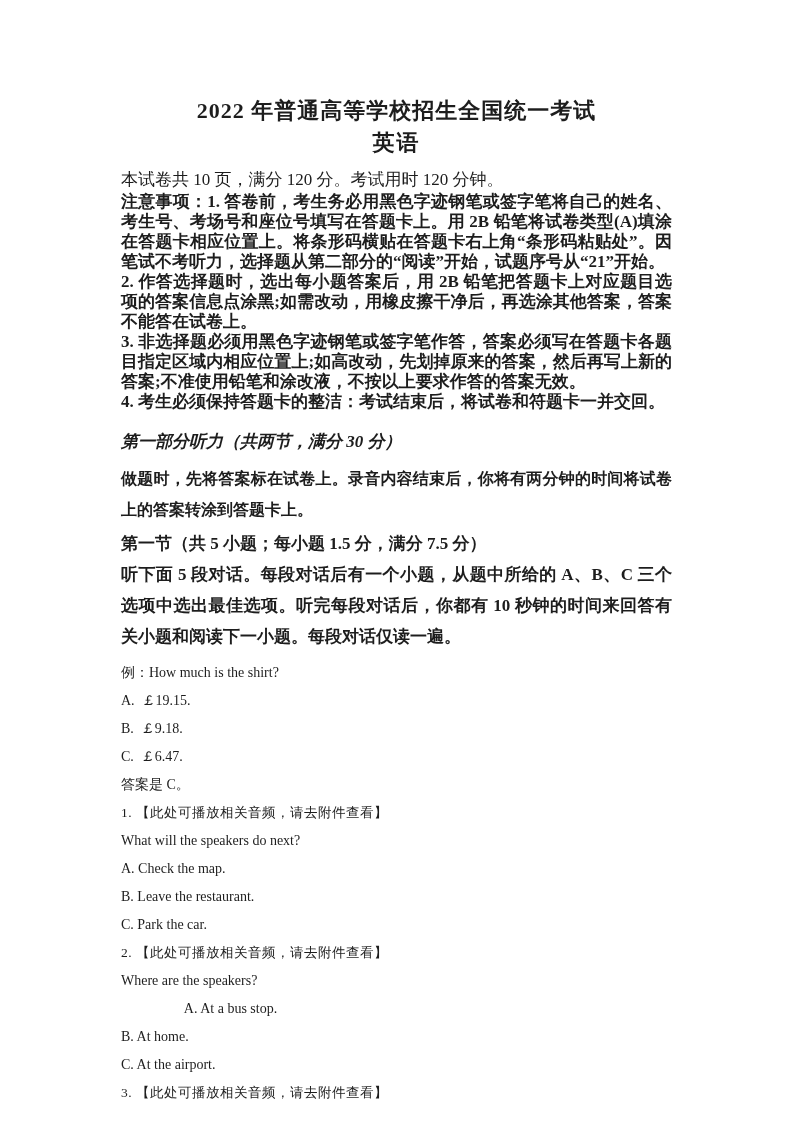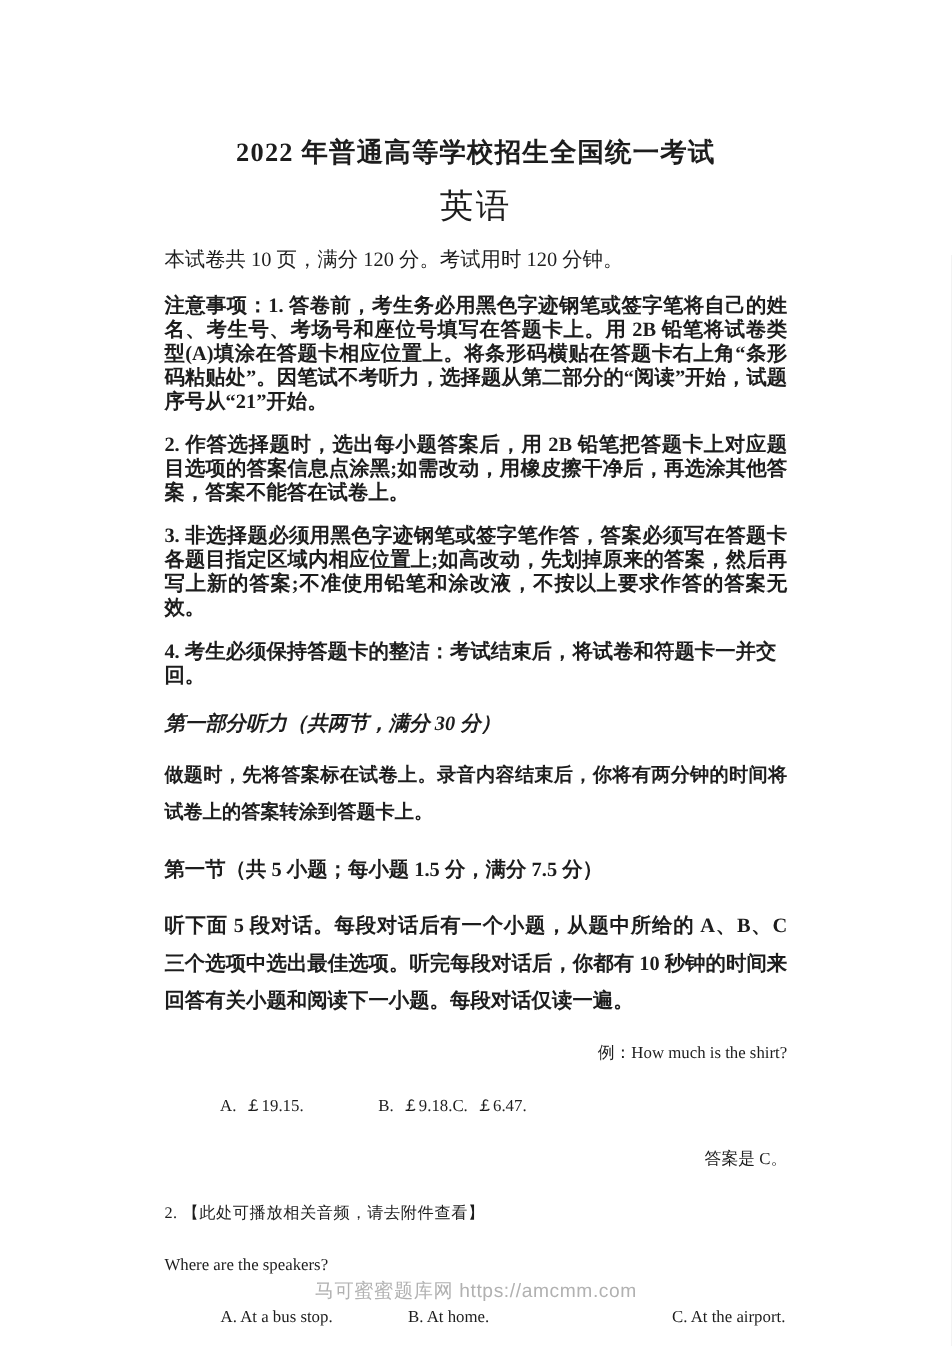--- a/index.html
+++ b/index.html
@@ -6,42 +6,42 @@
   .page{
     position:relative;
     width:793px;height:1122px;
     margin:0 auto;
     background:#ffffff;
     font-family:"Liberation Serif","DejaVu Serif",serif;
     color:#1d1d1d;
     overflow:hidden;
   }
   .content{padding:0 121px;}
-  h1,h2,p{margin:16px;padding:0;}
+  h1,h2,p{margin:0;padding:0;}
   .title{
     padding-top:96px;
     font-size:22px;line-height:30px;
     font-weight:700;text-align:center;letter-spacing:1px;
   }
   .subtitle{
     margin-top:2px;
-    font-size:28px;line-height:30px;
-    font-weight:400;text-align:center;letter-spacing:2px;
+    font-size:22px;line-height:30px;
+    font-weight:700;text-align:center;letter-spacing:2px;
   }
   .meta{margin-top:9px;font-size:17px;line-height:25px;font-weight:400;}
   .notice{font-size:17px;line-height:20px;font-weight:700;text-align:justify;}
   .notice.single{text-align:left;}
   .part-heading{margin-top:17px;font-size:17px;line-height:25px;font-weight:700;font-style:italic;}
   .intro{margin-top:9px;font-size:16px;line-height:31px;font-weight:700;text-align:justify;}
   .sec-heading{margin-top:3px;font-size:17px;line-height:31px;font-weight:700;}
   .sec-intro{font-size:17px;line-height:31px;font-weight:700;text-align:justify;}
-  .qblock{margin-top:7px;text-align:right;}
+  .qblock{margin-top:7px;}
   .qline{font-size:14px;line-height:28px;white-space:pre-wrap;}
   .audio{font-size:13.5px;letter-spacing:0.5px;}
-  .optrow{display:flex;font-size:14px;line-height:28px;}
+  .optrow{display:flex;font-size:14px;line-height:28px;flex-direction:column;}
   .optrow span{white-space:pre-wrap;}
   .ex-row .o-a{width:132px;}
   .ex-row .o-b{width:124px;}
   .q2-row .o-a{width:219px;text-align:center;}
   .q2-row .o-b{width:220px;}
   .footer{
     position:absolute;left:0;top:1066px;width:100%;
     text-align:center;
     font-family:"Liberation Sans","DejaVu Sans",sans-serif;
     font-size:16px;letter-spacing:0.5px;
@@ -72,31 +72,37 @@
     <div class="qblock">
       <p class="qline">例：How much is the shirt?</p>
       <div class="optrow ex-row">
         <span class="o-a">A.  ￡19.15.</span>
         <span class="o-b">B.  ￡9.18.</span>
         <span class="o-c">C.  ￡6.47.</span>
       </div>
       <p class="qline">答案是 C。</p>
     </div>
 
+    <div>
+      <p class="qline audio">1. 【此处可播放相关音频，请去附件查看】</p>
+      <p class="qline">What will the speakers do next?</p>
+      <p class="qline">A. Check the map.</p>
+      <p class="qline">B. Leave the restaurant.</p>
+      <p class="qline">C. Park the car.</p>
+    </div>
 
     <div>
       <p class="qline audio">2. 【此处可播放相关音频，请去附件查看】</p>
       <p class="qline">Where are the speakers?</p>
       <div class="optrow q2-row">
         <span class="o-a">A. At a bus stop.</span>
         <span class="o-b">B. At home.</span>
         <span class="o-c">C. At the airport.</span>
       </div>
     </div>
 
     <div>
       <p class="qline audio">3. 【此处可播放相关音频，请去附件查看】</p>
     </div>
 
   </div>
 
-  <div class="footer">马可蜜蜜题库网 https://amcmm.com</div>
 </div>
 
 </body></html>

